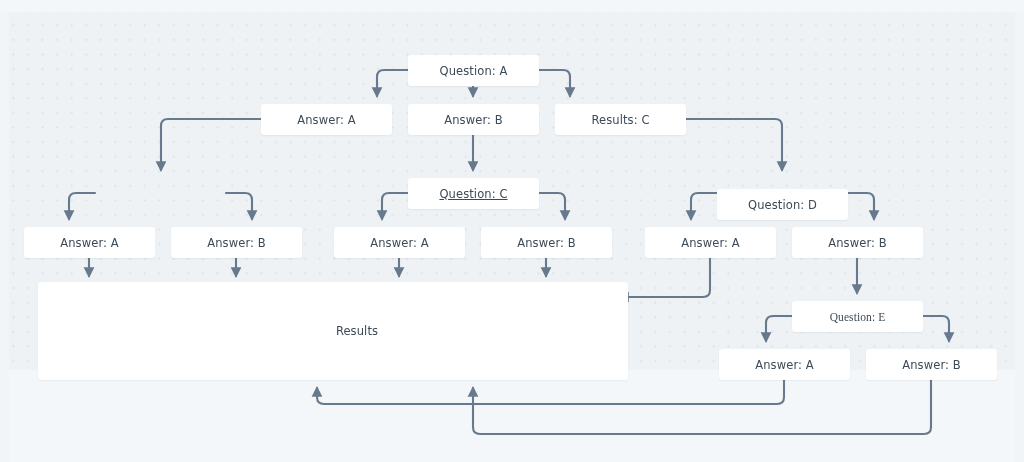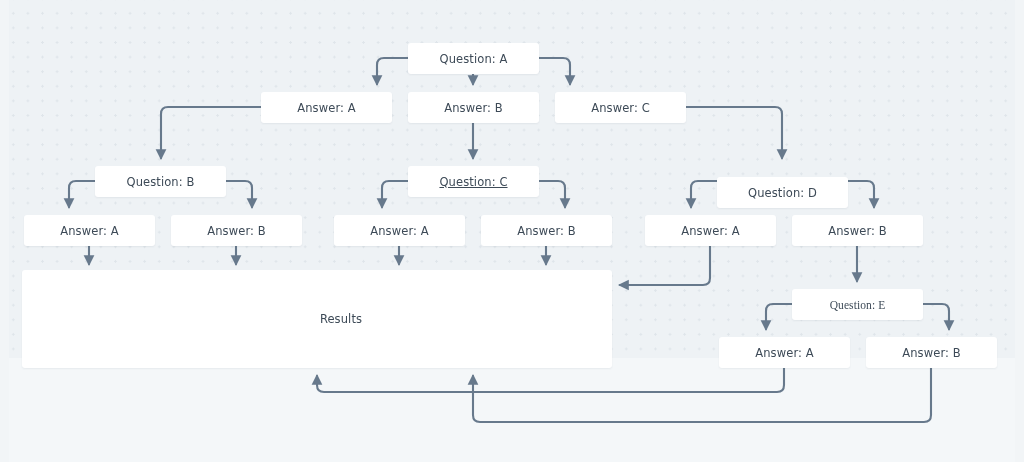--- a/index.html
+++ b/index.html
@@ -16,20 +16,21 @@
   #canvas {
     position: relative;
     width: 1024px;
     height: 358px;
     background-color: #eef2f5;
     background-image:
       radial-gradient(circle, #dfe5ea 1.1px, transparent 1.2px);
     background-size: 14.6px 14.6px;
     background-position: 6px 6px;
     box-sizing: border-box;
+    margin-top: 12px;
   }
   #edge-fade-left {
     position: absolute;
     left: 0; top: 0;
     width: 9px; height: 462px;
     background: #f2f5f7;
     pointer-events: none;
   }
   #edge-fade-right {
     position: absolute;
@@ -118,26 +119,23 @@
   <div class="node" style="left:408px;top:43px;width:131px;height:31px;">
     <span>Question: A</span>
   </div>
   <div class="node" style="left:261px;top:92px;width:131px;height:31px;">
     <span>Answer: A</span>
   </div>
   <div class="node" style="left:408px;top:92px;width:131px;height:31px;">
     <span>Answer: B</span>
   </div>
   <div class="node" style="left:555px;top:92px;width:131px;height:31px;">
-    <span>Answer: C</span>
+    <span>Results: C</span>
   </div>
 
-  <div class="node" style="left:95px;top:166px;width:131px;height:31px;">
-    <span>Question: B</span>
-  </div>
   <div class="node" style="left:408px;top:166px;width:131px;height:31px;text-decoration:underline;">
     <span>Question: C</span>
   </div>
   <div class="node" style="left:717px;top:177px;width:131px;height:31px;">
     <span>Question: D</span>
   </div>
 
   <div class="node" style="left:24px;top:215px;width:131px;height:31px;">
     <span>Answer: A</span>
   </div>
@@ -150,21 +148,21 @@
   <div class="node" style="left:481px;top:215px;width:131px;height:31px;">
     <span>Answer: B</span>
   </div>
   <div class="node" style="left:645px;top:215px;width:131px;height:31px;">
     <span>Answer: A</span>
   </div>
   <div class="node" style="left:792px;top:215px;width:131px;height:31px;">
     <span>Answer: B</span>
   </div>
 
-  <div class="node results" style="left:22px;top:270px;width:590px;height:98px;padding-left:48px;">
+  <div class="node results" style="left:38px;top:270px;width:590px;height:98px;padding-left:48px;">
     <span>Results</span>
   </div>
 
   <div class="node" style="left:792px;top:289px;width:131px;height:31px;font-family:Liberation Serif, serif;">
     <span>Question: E</span>
   </div>
   <div class="node" style="left:719px;top:337px;width:131px;height:31px;">
     <span>Answer: A</span>
   </div>
   <div class="node" style="left:866px;top:337px;width:131px;height:31px;">

